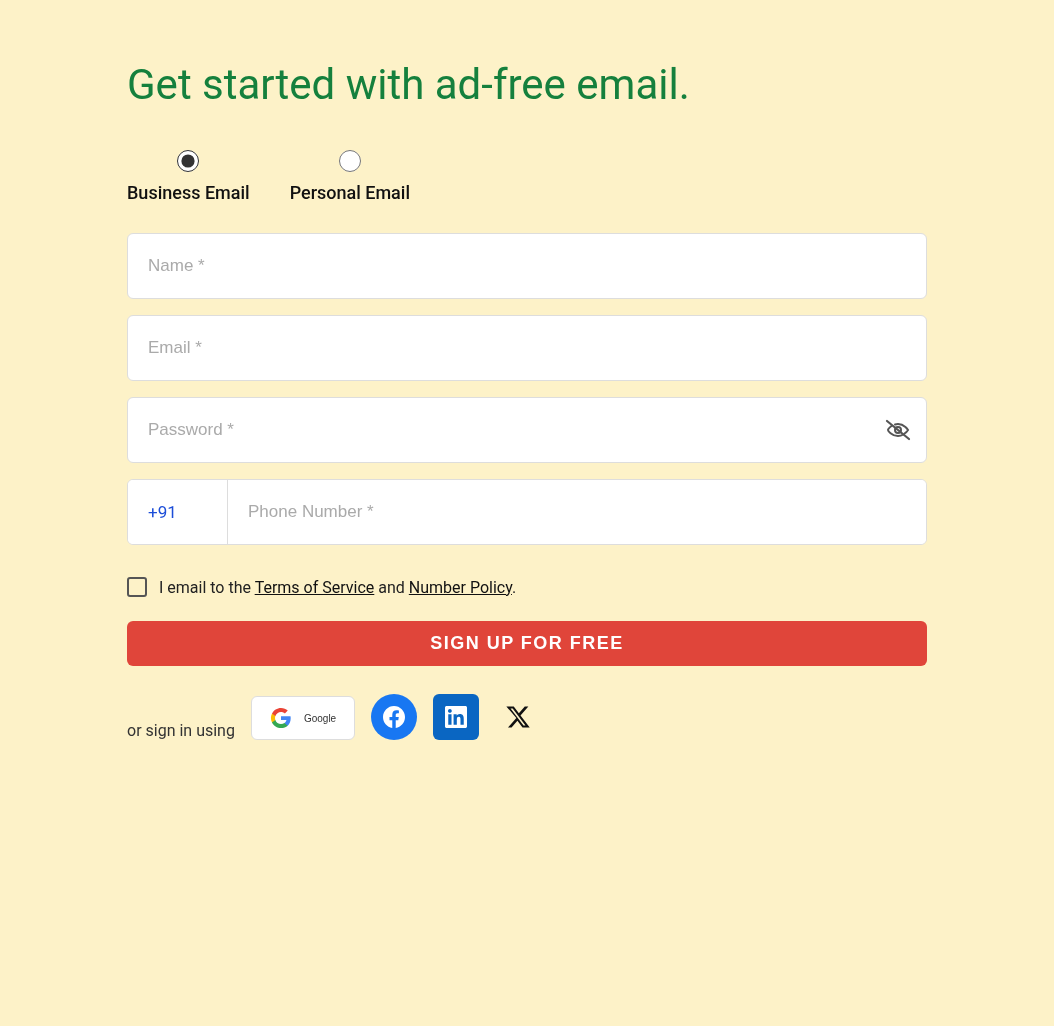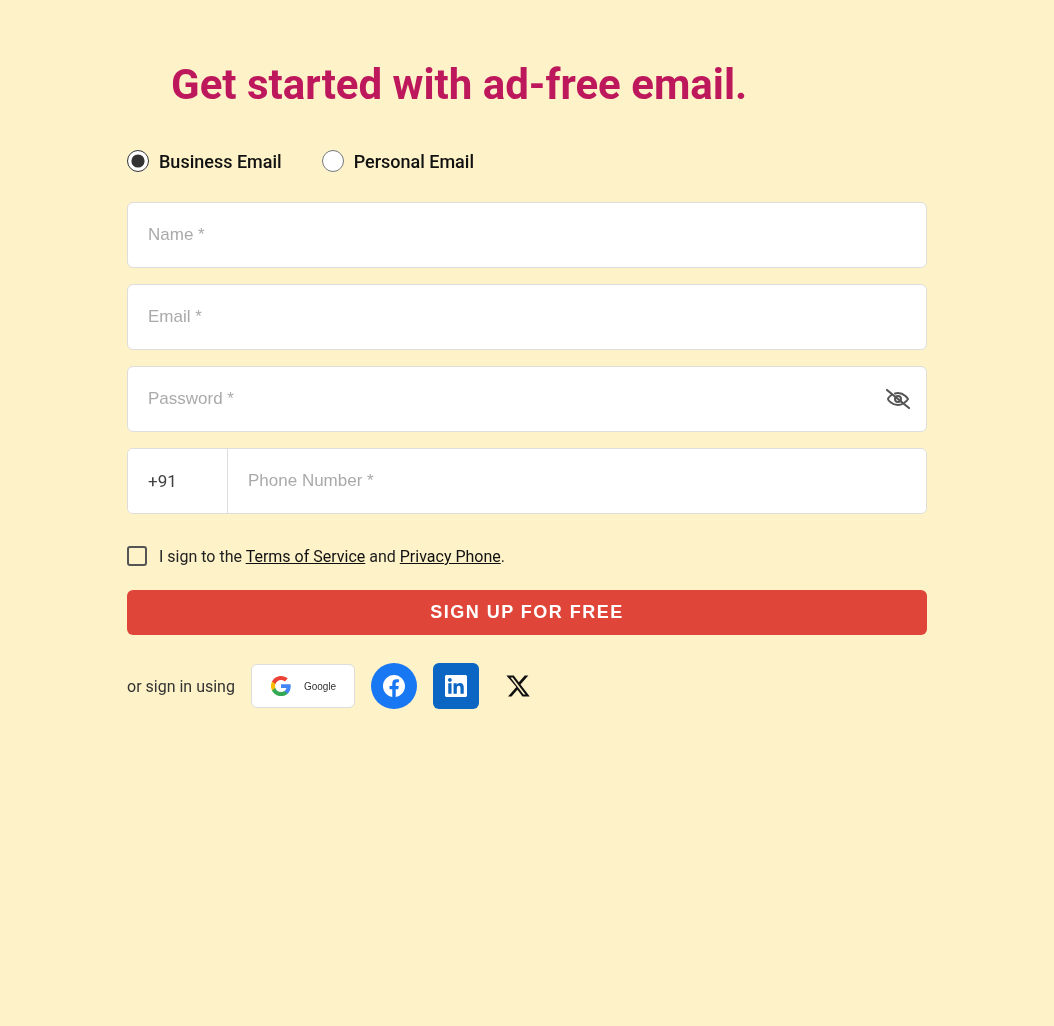--- a/index.html
+++ b/index.html
@@ -18,39 +18,39 @@
       padding: 60px 20px;
     }
 
     .form-container {
       width: 800px;
       max-width: 100%;
     }
 
     .page-title {
       font-size: 42px;
-      font-weight: 700;
-      color: #be185d;
+      font-weight: 400;
+      color: #15803d;
       margin-bottom: 40px;
       line-height: 1.2;
-      margin-left: 44px;
     }
 
     .radio-group {
       display: flex;
       align-items: center;
       gap: 40px;
       margin-bottom: 30px;
     }
 
     .radio-option {
       display: flex;
       align-items: center;
       gap: 10px;
       cursor: pointer;
+      flex-direction: column;
     }
 
     .radio-option input[type="radio"] {
       width: 22px;
       height: 22px;
       accent-color: #333;
       cursor: pointer;
     }
 
     .radio-label {
@@ -105,21 +105,21 @@
       gap: 0;
       background: #fff;
       border: 1.5px solid #ddd;
       border-radius: 6px;
       overflow: hidden;
     }
 
     .phone-code {
       padding: 12px 20px;
       font-size: 17px;
-      color: #404040;
+      color: #1d4ed8;
       border-right: 1.5px solid #ddd;
       min-width: 100px;
       display: flex;
       align-items: center;
       background: #fff;
     }
 
     .phone-number-input {
       flex: 1;
       padding: 22px 20px;
@@ -174,21 +174,21 @@
       letter-spacing: 1.5px;
       border: none;
       border-radius: 6px;
       cursor: pointer;
       text-transform: uppercase;
       margin-bottom: 28px;
     }
 
     .social-signin {
       display: flex;
-      align-items: center;
+      align-items: flex-end;
       gap: 16px;
       flex-wrap: wrap;
     }
 
     .social-text {
       font-size: 16px;
       color: #333;
     }
 
     .google-btn {
@@ -284,21 +284,21 @@
     <div class="phone-row">
       <div class="phone-code">+91</div>
       <input type="tel" class="phone-number-input" placeholder="Phone Number *" style="">
     </div>
 
   </div>
 
   <div class="terms-row">
     <input type="checkbox" class="terms-checkbox" style="">
     <span class="terms-text">
-      <span>I sign to the </span><a class="terms-link" href="#">Terms of Service</a><span> and </span><a class="terms-link" href="#">Privacy Phone</a><span>.</span>
+      <span>I email to the </span><a class="terms-link" href="#">Terms of Service</a><span> and </span><a class="terms-link" href="#">Number Policy</a><span>.</span>
     </span>
   </div>
 
   <button class="signup-button">SIGN UP FOR FREE</button>
 
   <div class="social-signin">
     <span class="social-text">or sign in using</span>
 
     <button class="google-btn">
       <svg class="google-icon" viewBox="0 0 24 24" xmlns="http://www.w3.org/2000/svg">

